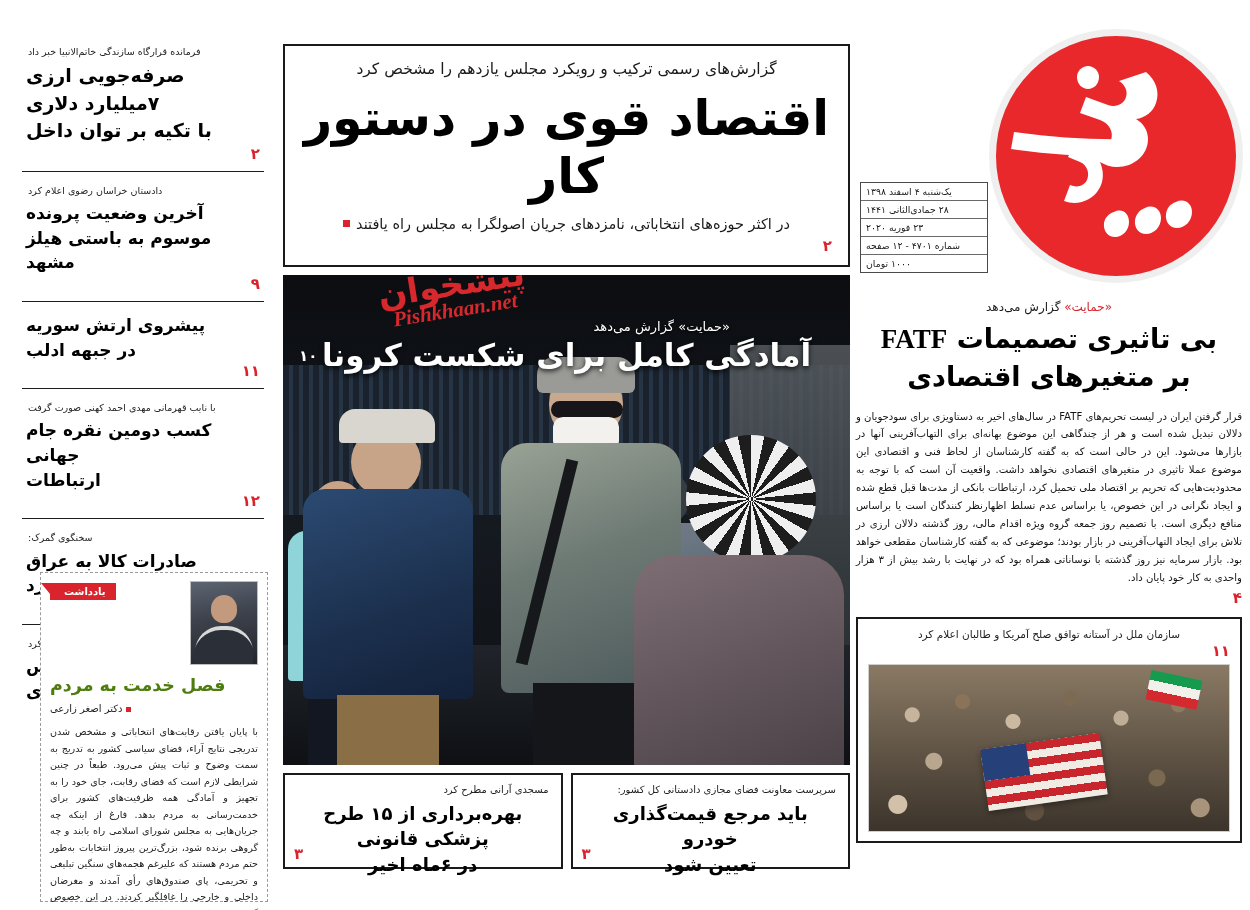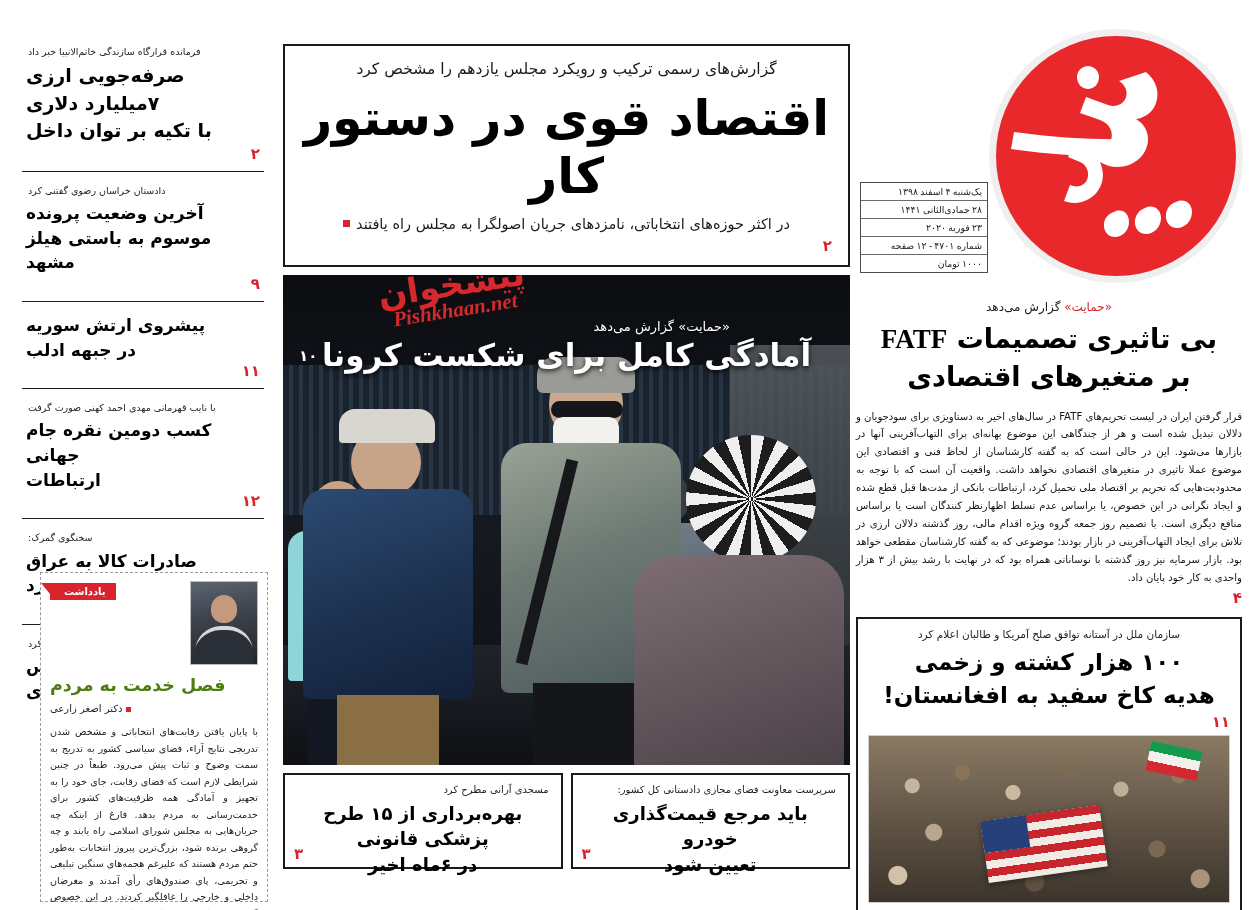--- a/index.html
+++ b/index.html
@@ -163,22 +163,22 @@
   .logo{
     position:absolute;right:6px;top:4px;width:240px;height:240px;border-radius:50%;
     background:#e8282b;box-shadow:0 0 0 7px #efefef;
   }
   .logo svg{position:absolute;inset:0;}
   .datebox{
     position:absolute;left:4px;top:150px;width:128px;border:1px solid #4a4a4a;
     background:transparent;padding:0;box-sizing:border-box;
   }
   .dateline{
-    font-size:9.3px;color:#1a1a1a;text-align:right;padding:3px 5px;
-    border-bottom:1px solid #6a6a6a;white-space:nowrap;font-family:Liberation Serif, serif;
+    font-size:9.3px;color:#1a1a1a;text-align:left;padding:3px 5px;
+    border-bottom:1px solid #6a6a6a;white-space:nowrap;
   }
   .dateline:last-child{border-bottom:none;}
 
   .art{margin-top:6px;}
   .art-kicker{font-size:12px;text-align:center;color:#1a1a1a;}
   .art-kicker .hl{color:#d9232d;}
   .art-title{
     font-size:27px;font-weight:bold;text-align:center;line-height:1.38;margin-top:6px;color:#000;
   }
   .art-title .lat{font-family:"Liberation Serif",serif;letter-spacing:0;}
@@ -237,21 +237,21 @@
       <div class="sb-kicker">فرمانده قرارگاه سازندگی خاتم‌الانبیا خبر داد</div>
       <div class="sb-title" style="white-space:pre-line">صرفه‌جویی ارزی ۷میلیارد دلاری
 با تکیه بر توان داخل</div>
       <div class="sb-foot">
           <span class="pg-num">۲</span>
         </div>
     </div>
     <div class="sb-sep"></div>
 
     <div class="sb-item">
-      <div class="sb-kicker">دادستان خراسان رضوی گفتنی کرد</div>
+      <div class="sb-kicker">دادستان خراسان رضوی اعلام کرد</div>
       <div class="sb-title sm" style="white-space:pre-line">آخرین وضعیت پرونده
 موسوم به باستی هیلز مشهد</div>
       <div class="sb-foot">
           <span class="pg-num">۹</span>
         </div>
     </div>
     <div class="sb-sep"></div>
 
     <div class="sb-item">
       <div class="sb-title sm" style="white-space:pre-line;margin-top:10px">پیشروی ارتش سوریه
@@ -410,22 +410,20 @@
       <div class="art-title">
         <div><span>بی تاثیری تصمیمات </span><span class="lat">FATF</span></div>
         <div>بر متغیرهای اقتصادی</div>
       </div>
       <div class="art-body">قرار گرفتن ایران در لیست تحریم‌های FATF در سال‌های اخیر به دستاویزی برای سودجویان و دلالان تبدیل شده است و هر از چندگاهی این موضوع بهانه‌ای برای التهاب‌آفرینی آنها در بازارها می‌شود. این در حالی است که به گفته کارشناسان از لحاظ فنی و اقتصادی این موضوع عملا تاثیری در متغیرهای اقتصادی نخواهد داشت. واقعیت آن است که با توجه به محدودیت‌هایی که تحریم بر اقتصاد ملی تحمیل کرد، ارتباطات بانکی از مدت‌ها قبل قطع شده و ایجاد نگرانی در این خصوص، یا براساس عدم تسلط اظهارنظر کنندگان است یا براساس منافع دیگری است. با تصمیم روز جمعه گروه ویژه اقدام مالی، روز گذشته دلالان ارزی در تلاش برای ایجاد التهاب‌آفرینی در بازار بودند؛ موضوعی که به گفته کارشناسان مقطعی خواهد بود. بازار سرمایه نیز روز گذشته با نوساناتی همراه بود که در نهایت با رشد بیش از ۳ هزار واحدی به کار خود پایان داد.</div>
       <div class="art-foot"><span class="pg-num">۴</span></div>
     </div>
 
     <div class="box2">
       <div class="b2-kicker">سازمان ملل در آستانه توافق صلح آمریکا و طالبان اعلام کرد</div>
-      <div class="b2-title" style="white-space:pre-line">۱۰۰ هزار کشته و زخمی
-هدیه کاخ سفید به افغانستان!</div>
       <div class="b2-num"><span class="pg-num">۱۱</span></div>
       <div class="b2-photo">
         <div class="crowd"></div>
         <div class="flag"></div>
         <div class="flag-ir"></div>
       </div>
     </div>
   </div>
 
 </div>

